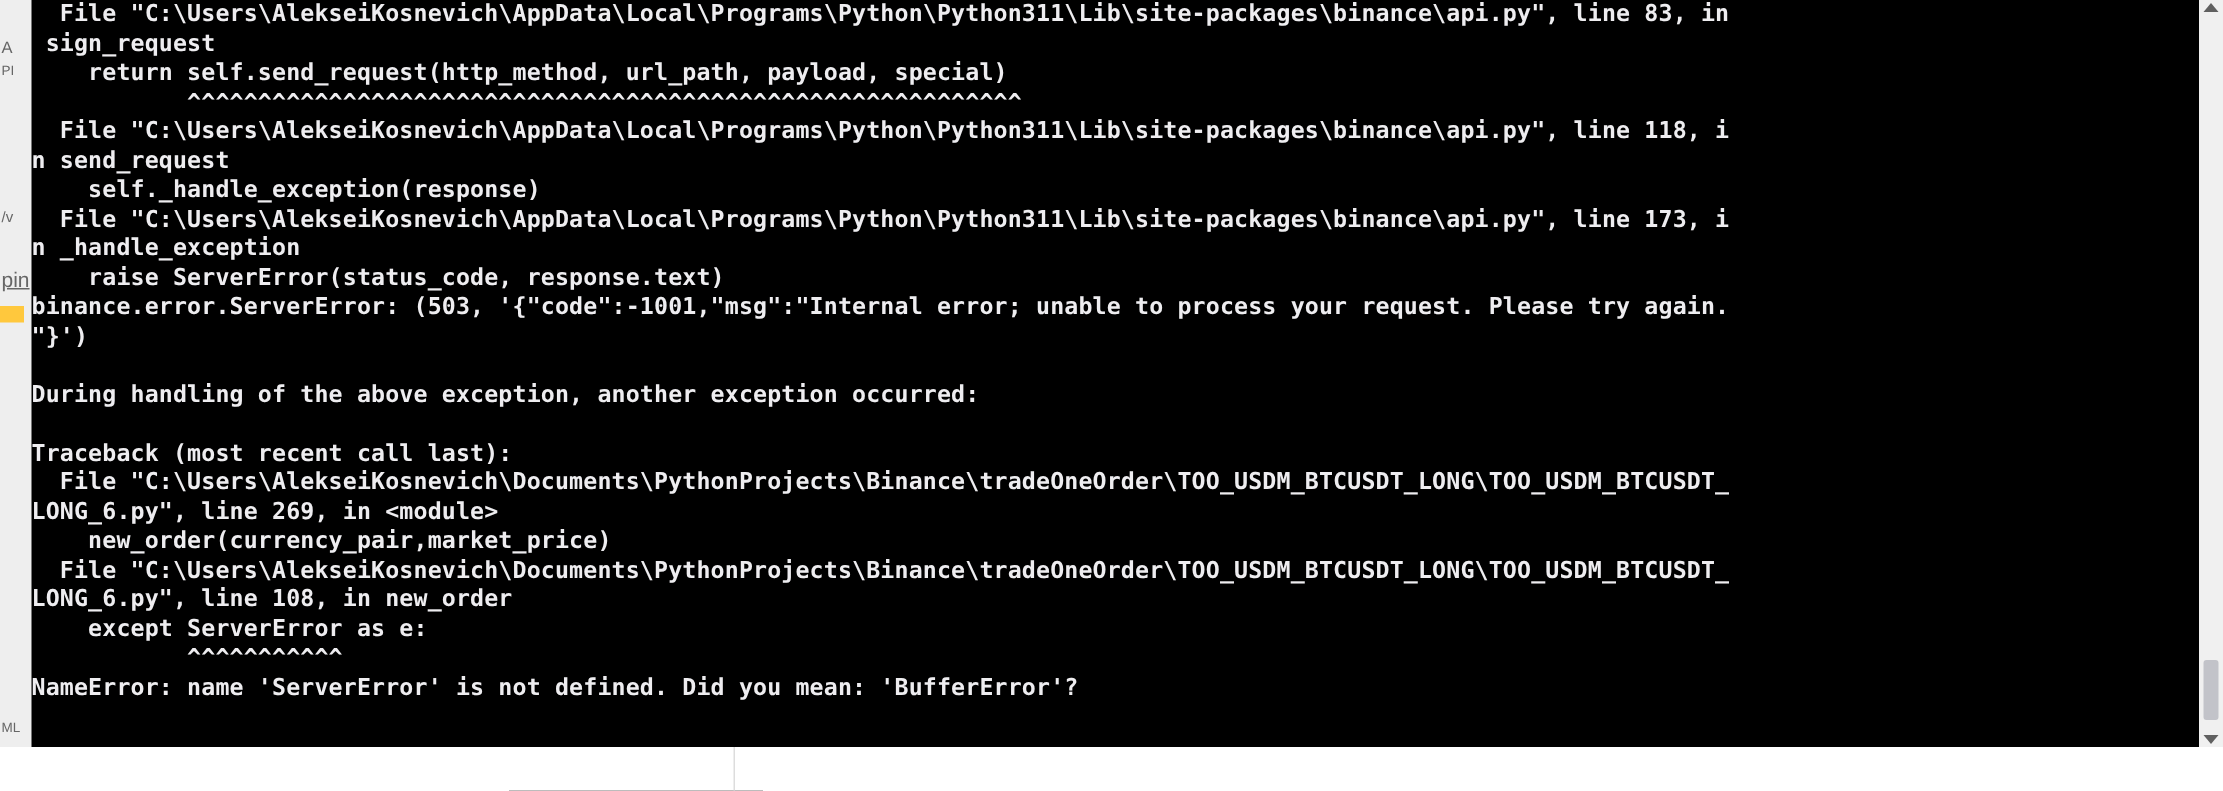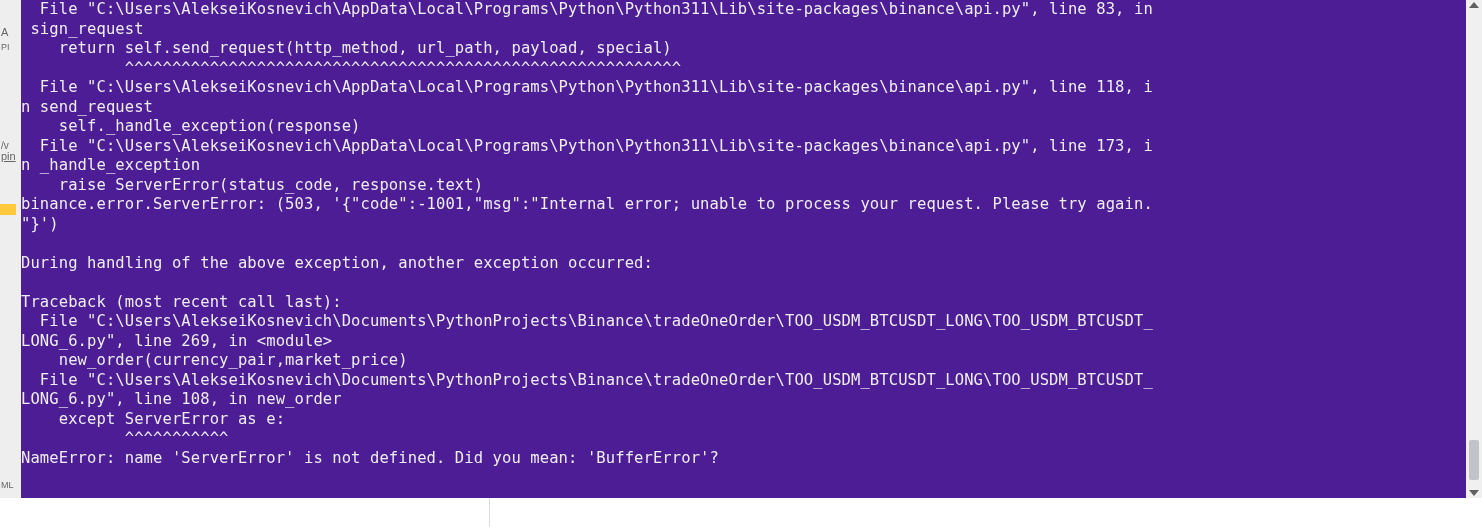--- a/index.html
+++ b/index.html
@@ -28,42 +28,43 @@
   }
   .left-gutter .item {
     position: absolute;
     left: 1px;
     font-size: 11px;
     color: #666;
   }
   .left-gutter .item.a { top: 26px; }
   .left-gutter .item.pi { top: 42px; font-size: 9px; text-align: center; }
   .left-gutter .item.v { top: 140px; font-size: 10px; }
-  .left-gutter .item.pin { top: 150px; font-size: 11px; text-decoration: underline; }
+  .left-gutter .item.pin { top: 178px; font-size: 14px; text-decoration: underline; }
   .left-gutter .item.ml { top: 480px; font-size: 9px; text-align: right; }
   .left-gutter .yellow {
     position: absolute;
     left: 0;
     top: 204px;
     width: 16px;
     height: 11px;
     background: #ffc83d;
   }
   .terminal {
     position: absolute;
     left: 21px;
     top: 0;
     width: 1445px;
     height: 498px;
-    background: #4c1d95;
+    background: #000000;
     color: #eeedf0;
     font-size: 15.5px;
     line-height: 19.5px;
     padding: 0;
     overflow: hidden;
+    font-weight: bold;
   }
   .terminal-content {
     white-space: pre;
     font-family: Consolas, 'Lucida Console', monospace;
     letter-spacing: 0.1px;
   }
   .scrollbar-v {
     position: absolute;
     right: 0;
     top: 0;

